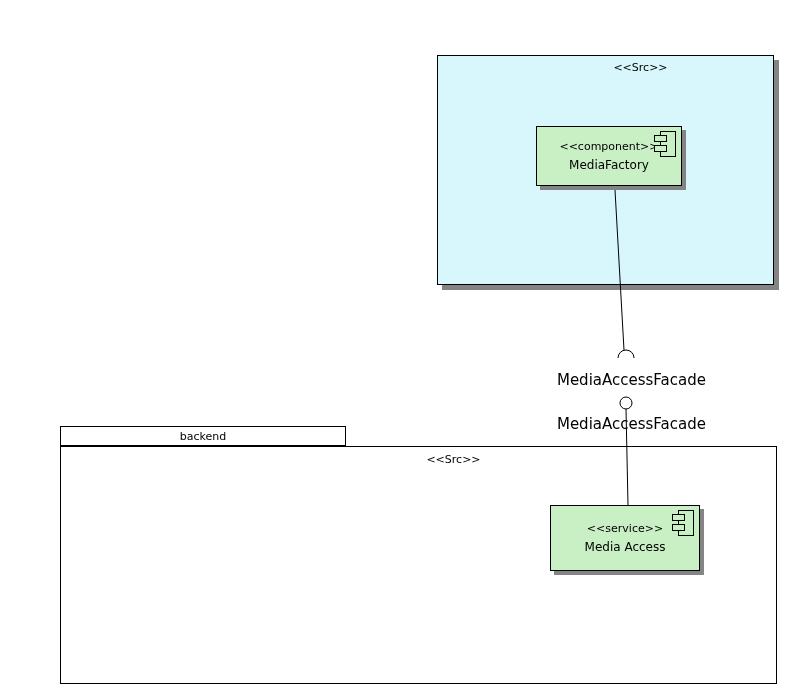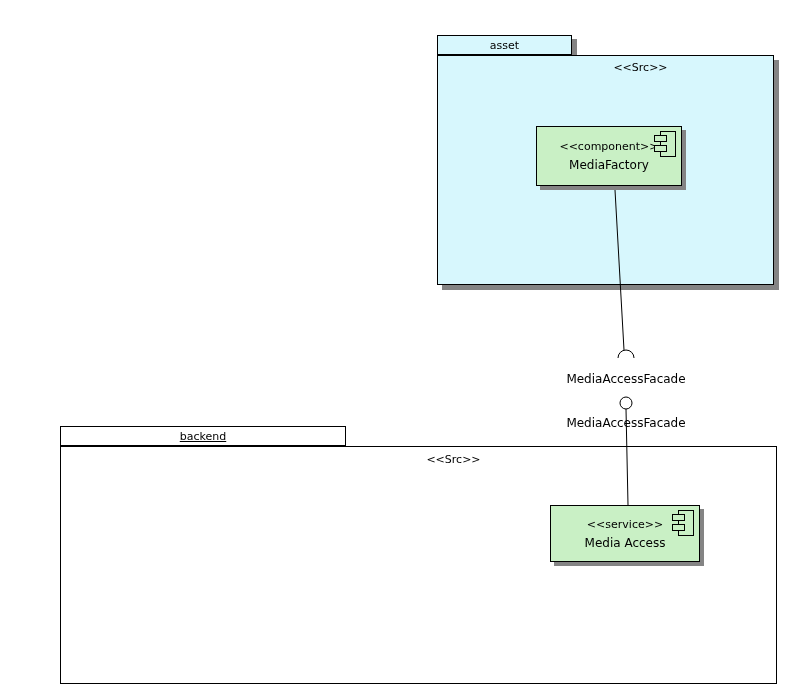--- a/index.html
+++ b/index.html
@@ -11,50 +11,47 @@
            display:flex;align-items:center;justify-content:center;font-size:11px;}
   .pkg-body{position:absolute;box-sizing:border-box;border:1px solid var(--border);}
   .pkg-stereo{position:absolute;font-size:11px;text-align:center;pointer-events:none;margin-left:35px;}
 
   .asset-tab{left:437px;top:35px;width:135px;height:20px;background:var(--pkg-fill);
              box-shadow:5px 4px 0 var(--shadow);}
   .asset-body{left:437px;top:55px;width:337px;height:230px;background:var(--pkg-fill);
               box-shadow:5px 5px 0 var(--shadow);}
   .asset-stereo{left:437px;top:61px;width:337px;}
 
-  .backend-tab{left:60px;top:426px;width:286px;height:20px;background:#ffffff;text-decoration:underline;}
+  .backend-tab{left:60px;top:426px;width:286px;height:20px;background:#ffffff;}
   .backend-body{left:60px;top:446px;width:717px;height:238px;background:#ffffff;}
   .backend-stereo{left:60px;top:453px;width:717px;}
 
   
   .component{position:absolute;box-sizing:border-box;border:1px solid var(--border);
              background:var(--comp-fill);box-shadow:4px 4px 0 var(--shadow);
              display:flex;flex-direction:column;align-items:center;justify-content:center;gap:7px;}
   .comp-stereo{font-size:11px;line-height:1;}
   .comp-name{font-size:12px;font-weight:normal;line-height:1;}
   .comp-icon{position:absolute;top:3px;right:4px;}
 
   .mediafactory{left:536px;top:126px;width:146px;height:60px;}
-  .mediaaccess{left:550px;top:505px;width:150px;height:57px;}
+  .mediaaccess{left:550px;top:505px;width:150px;height:66px;}
 
   
-  .iface-label{position:absolute;width:160px;text-align:center;font-size:12px;line-height:1;}
+  .iface-label{position:absolute;width:160px;text-align:right;font-size:15px;line-height:1;}
   .label-required{left:546px;top:373px;}
   .label-provided{left:546px;top:417px;}
 
   svg.overlay{position:absolute;left:0;top:0;}
 </style>
 </head>
 <body>
 
 <div id="canvas">
 
-  <div class="pkg-tab asset-tab">
-    <span>asset</span>
-  </div>
   <div class="pkg-body asset-body"></div>
   <div class="pkg-stereo asset-stereo">&lt;&lt;Src&gt;&gt;</div>
 
   <div class="pkg-tab backend-tab">
     <span>backend</span>
   </div>
   <div class="pkg-body backend-body"></div>
   <div class="pkg-stereo backend-stereo">&lt;&lt;Src&gt;&gt;</div>
 
   <div class="component mediafactory">

